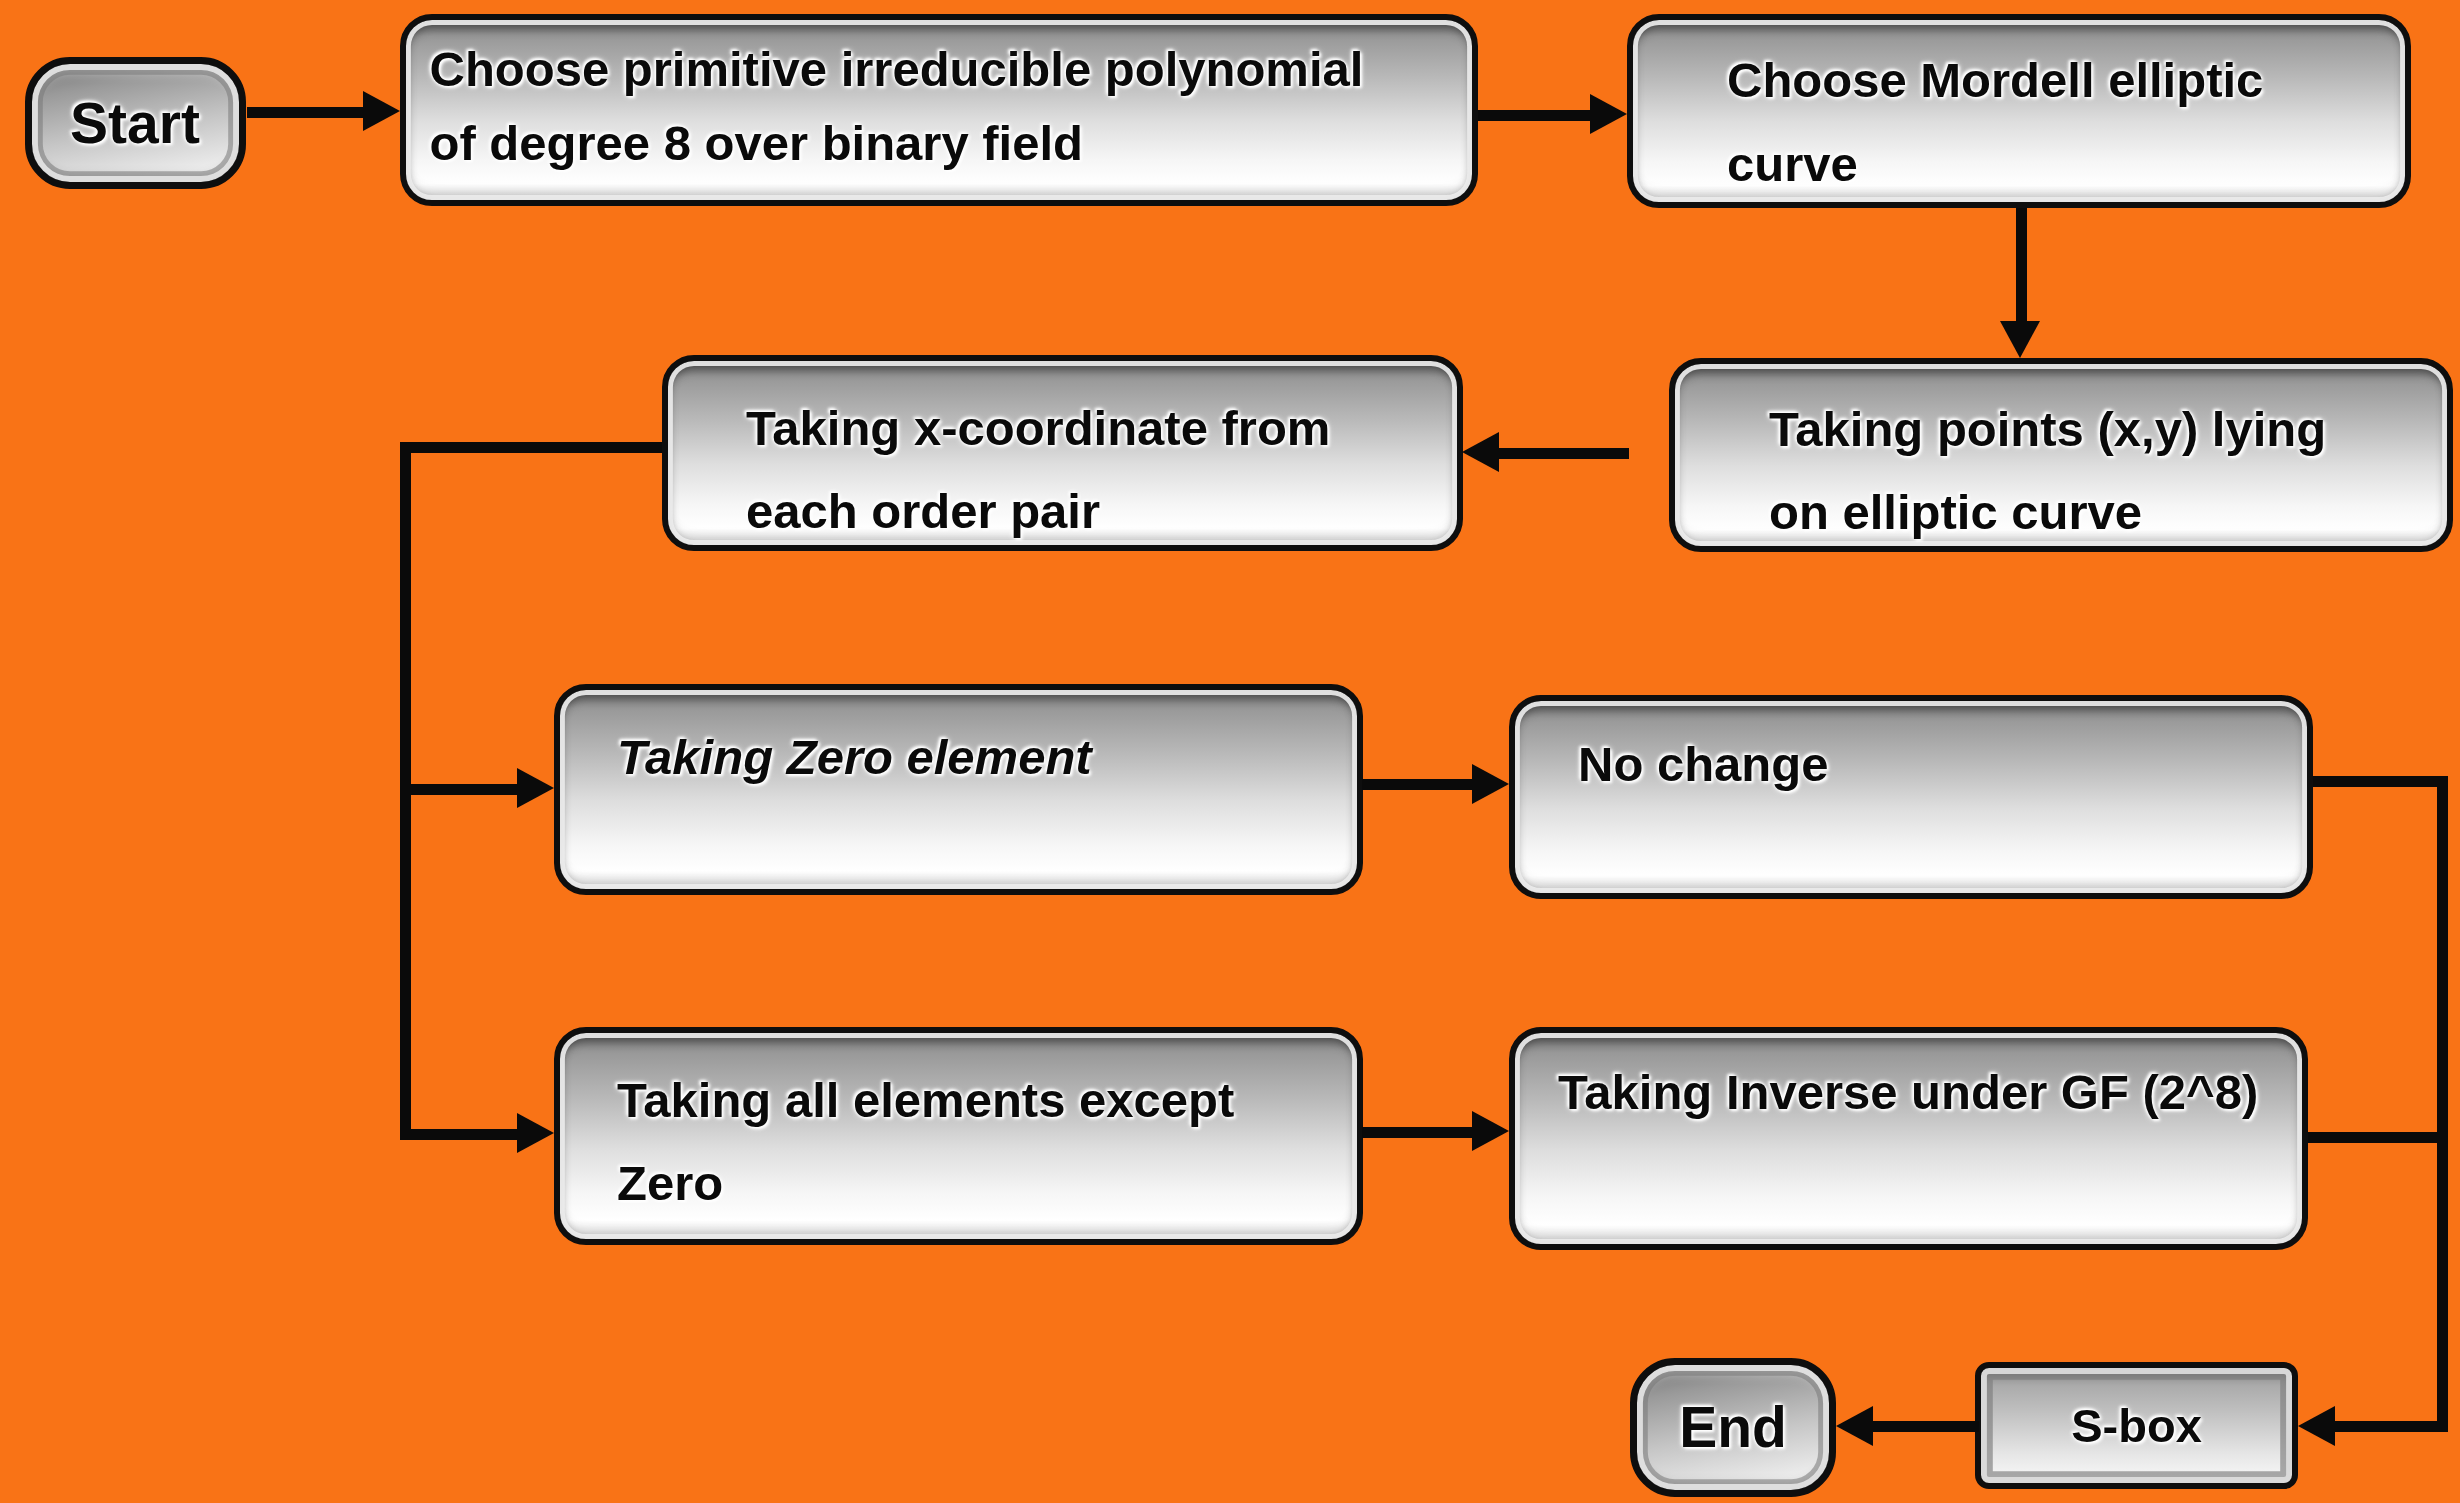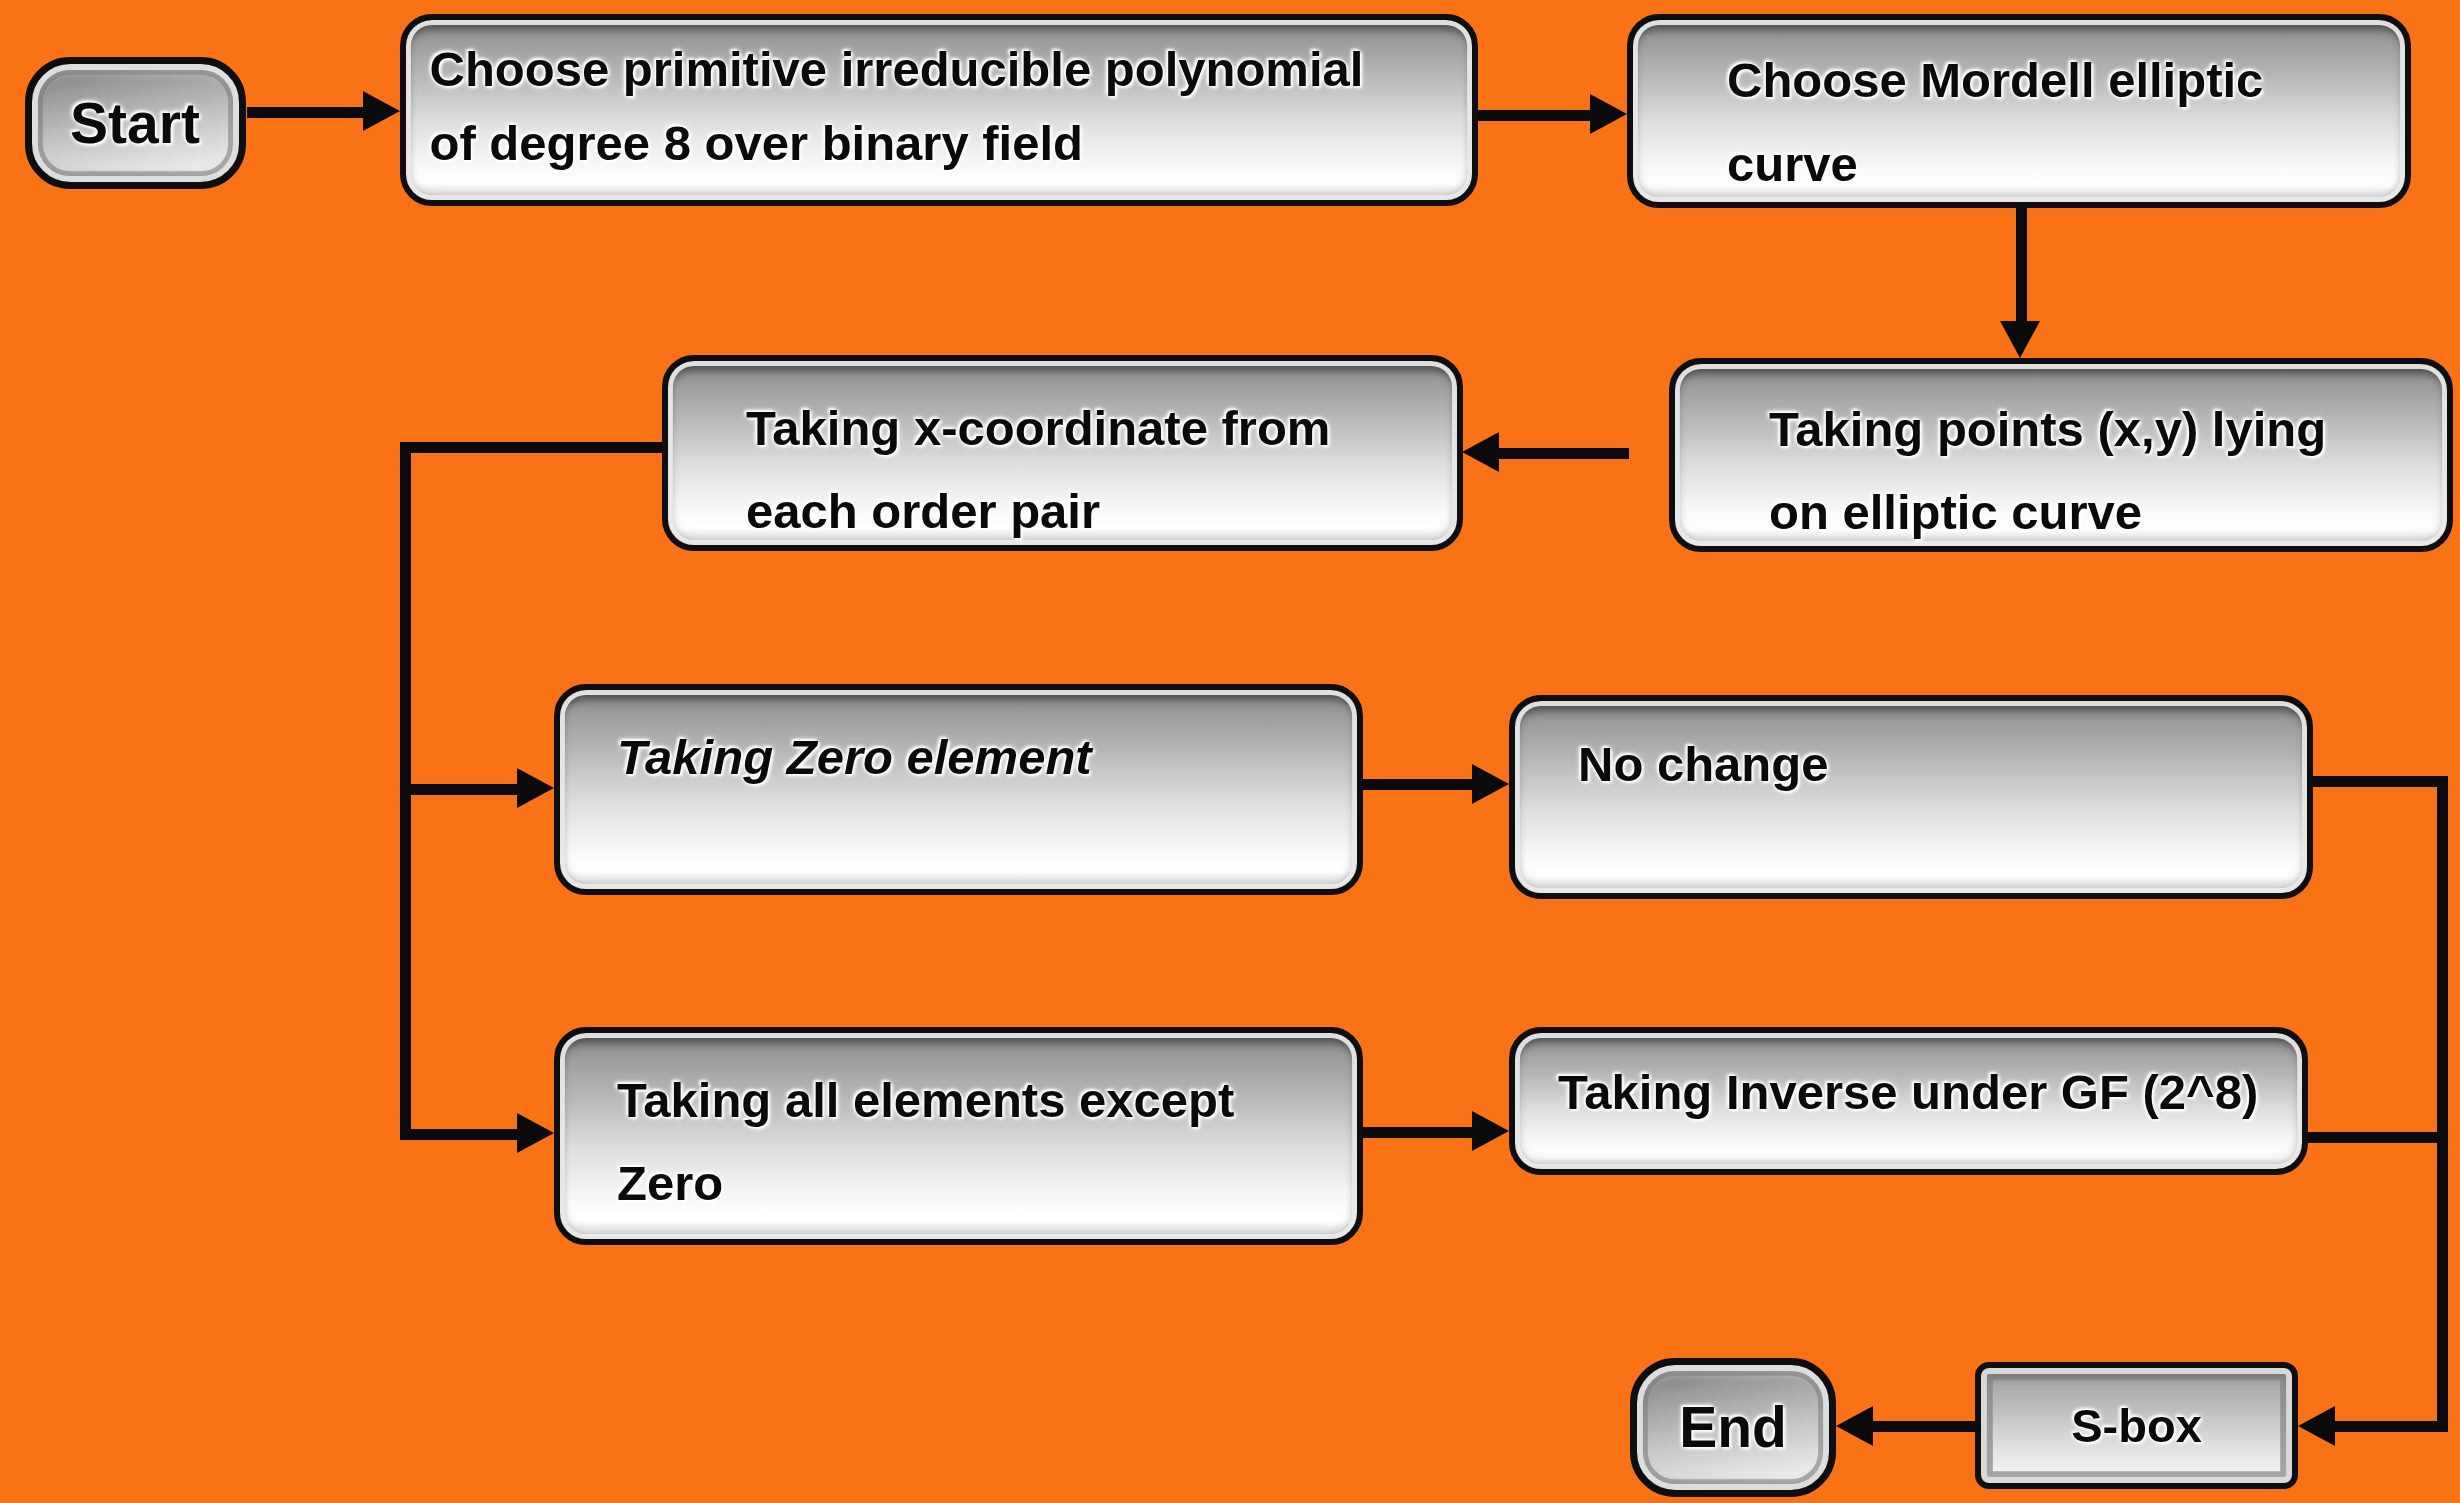--- a/index.html
+++ b/index.html
@@ -77,21 +77,21 @@
   <div class="node" style="left:662px;top:355px;width:801px;height:196px;padding:25.5px 9.8px 0 78px;"><span>Taking x-coordinate from
 each order pair</span></div>
 
   <div class="node" style="left:554px;top:684px;width:809px;height:211px;padding:25.5px 0 0 57px;font-style:italic;"><span>Taking Zero element</span></div>
 
   <div class="node" style="left:1509px;top:679px;width:804px;height:204px;padding:21.6px 0 0 63px;margin-top:16px;"><span>No change</span></div>
 
   <div class="node" style="left:554px;top:1027px;width:809px;height:218px;padding:25.5px 0 0 57px;"><span>Taking all elements except
 Zero</span></div>
 
-  <div class="node" style="left:1509px;top:1027px;width:799px;height:148px;padding:17.6px 0 0 43px;"><span>Taking Inverse under GF (2^8)</span></div>
+  <div class="node" style="left:1509px;top:1027px;width:799px;height:223px;padding:17.6px 0 0 43px;"><span>Taking Inverse under GF (2^8)</span></div>
 
   <div class="node sbox" style="left:1975px;top:1362px;width:323px;height:127px;">
     <span>S-box</span>
   </div>
 
   <div class="node terminal" style="left:1630px;top:1358px;width:206px;height:139px;">
     <span>End</span>
   </div>
 
   <div class="hline" style="left:247px;top:107px;width:122px;"></div>

